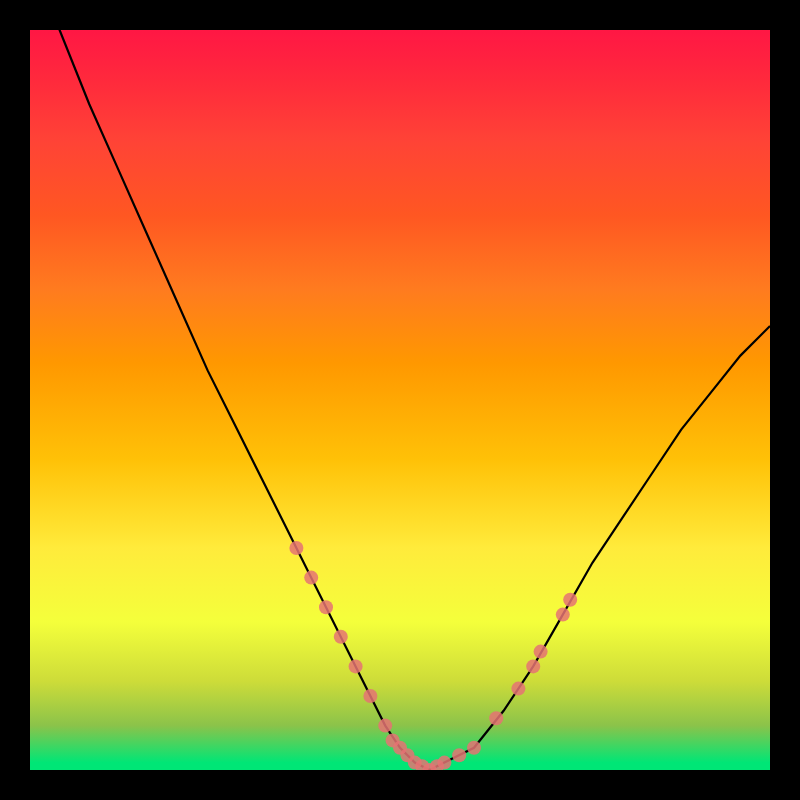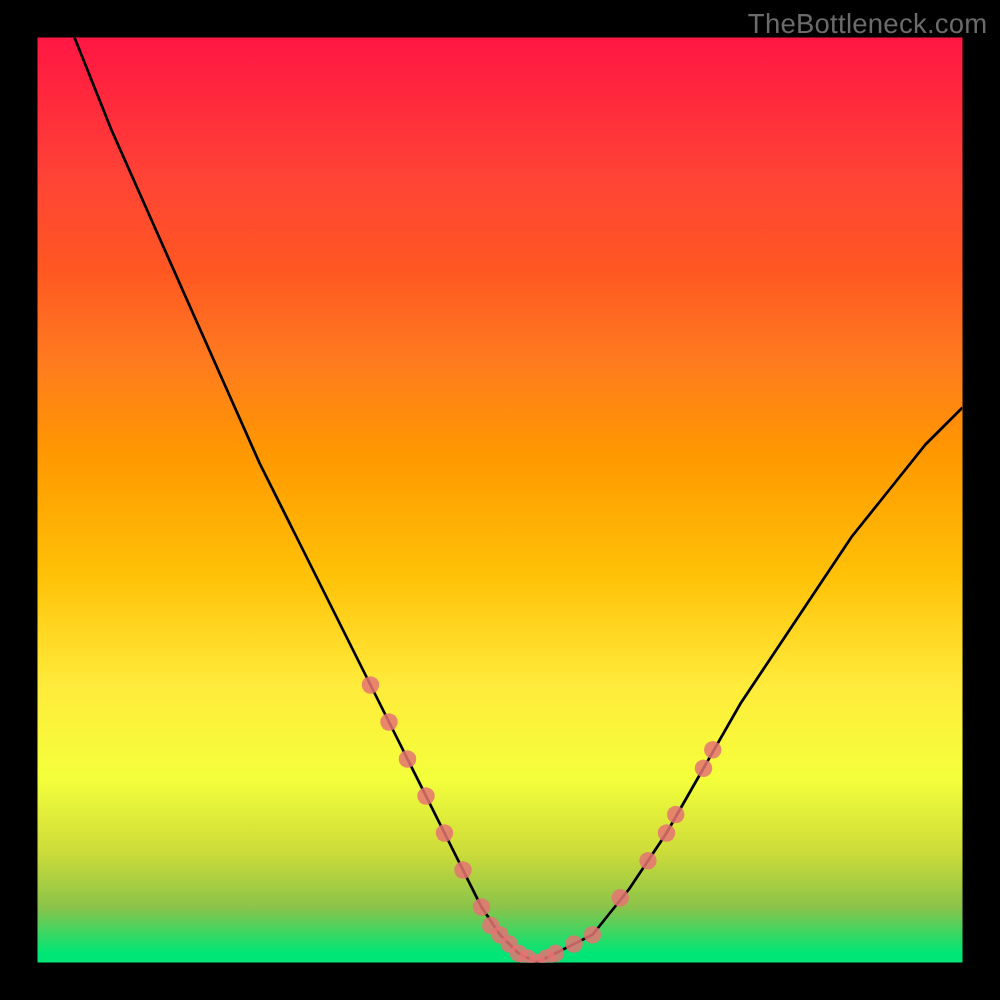--- a/index.html
+++ b/index.html
@@ -87,14 +87,13 @@
           <circle cx="444.0" cy="717.8" r="7" class="marker" fill="#e57373"></circle>
           <circle cx="466.2" cy="688.2" r="7" class="marker" fill="#e57373"></circle>
           <circle cx="488.4" cy="658.6" r="7" class="marker" fill="#e57373"></circle>
           <circle cx="503.2" cy="636.4" r="7" class="marker" fill="#e57373"></circle>
           <circle cx="510.6" cy="621.6" r="7" class="marker" fill="#e57373"></circle>
           <circle cx="532.8" cy="584.6" r="7" class="marker" fill="#e57373"></circle>
           <circle cx="540.2" cy="569.8" r="7" class="marker" fill="#e57373"></circle>
         </g>
     </svg>
   </div>
-  <div class="watermark">TheBottleneck.com</div>
 </div>
 
 </body></html>

